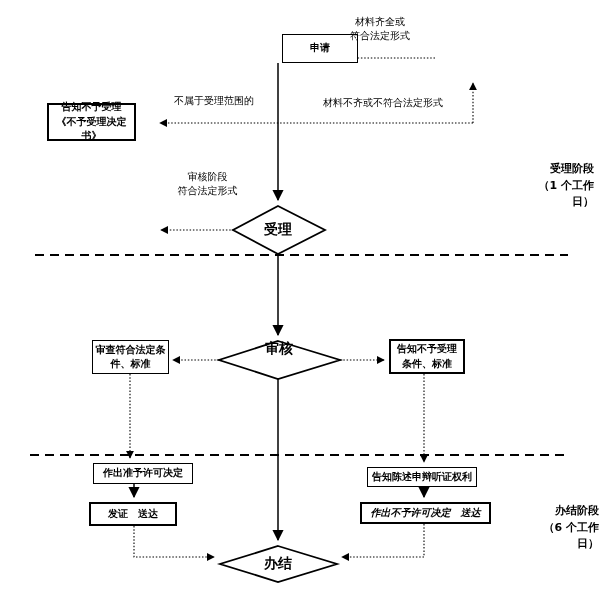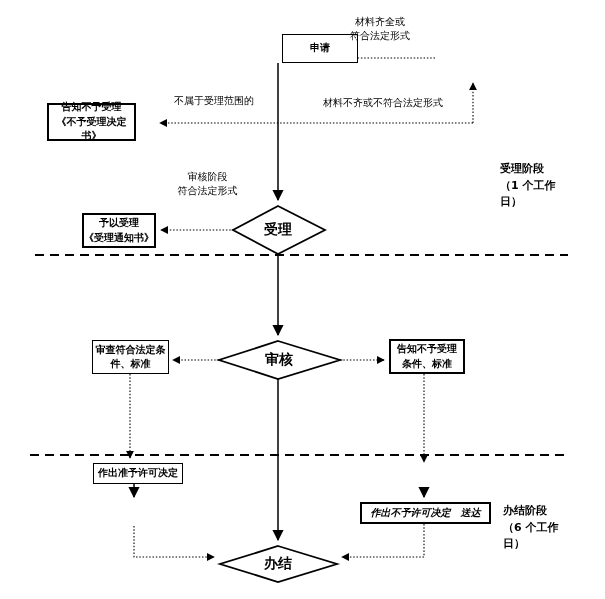--- a/index.html
+++ b/index.html
@@ -17,21 +17,21 @@
   .dlabel{
     position:absolute;transform:translate(-50%,-50%);font-size:14px;font-weight:bold;
     white-space:nowrap;
   }
   .lbl{
     position:absolute;font-size:10px;font-weight:normal;line-height:1.4;
     text-align:center;white-space:pre-line;
   }
   .stage{
     position:absolute;font-size:11px;font-weight:bold;line-height:1.5;
-    text-align:left;white-space:pre-line;
+    text-align:right;white-space:pre-line;
   }
 </style>
 </head>
 <body>
 
 <div class="canvas">
 
   <svg class="wires" viewBox="0 0 605 599" xmlns="http://www.w3.org/2000/svg">
     <defs>
       <marker id="arr" viewBox="0 0 10 10" refX="9" refY="5" markerWidth="7.5" markerHeight="7.5" orient="auto-start-reverse">
@@ -64,31 +64,31 @@
     </g>
 
     <polygon points="278,206 325,230 278,254 233,230" fill="#fff" stroke="#000" stroke-width="1.8"></polygon>
     <polygon points="278,341 340,360 278,379 219,360" fill="#fff" stroke="#000" stroke-width="1.8"></polygon>
     <polygon points="278,546 337,564 278,582 220,564" fill="#fff" stroke="#000" stroke-width="1.8"></polygon>
   </svg>
 
   <div class="node thin" style="left:240px;top:34px;width:76px;height:29px;margin-left:42px;">申请</div>
   <div class="node" style="left:47px;top:103px;width:89px;height:38px;">告知不予受理
 《不予受理决定书》</div>
-  <div class="node" style="left:82px;top:213px;width:74px;height:35px;">予以受理
-《受理通知书》</div>
   <div class="node thin" style="left:92px;top:340px;width:77px;height:34px;">审查符合法定条
 件、标准</div>
   <div class="node" style="left:389px;top:339px;width:76px;height:35px;">告知不予受理
 条件、标准</div>
-  <div class="node thin" style="left:93px;top:463px;width:90px;height:21px;">作出准予许可决定</div>
+  <div class="node thin" style="left:93px;top:463px;width:100px;height:21px;">作出准予许可决定</div>
+  <div class="node" style="left:89px;top:502px;width:88px;height:24px;">发证　送达</div>
+  <div class="node thin" style="left:367px;top:467px;width:110px;height:20px;">告知陈述申辩听证权利</div>
   <div class="node" style="left:360px;top:502px;width:131px;height:22px;font-style:italic;">作出不予许可决定　送达</div>
 
   <div class="dlabel" style="left:278px;top:230px;">受理</div>
-  <div class="dlabel" style="left:279px;top:360px;">审核</div>
+  <div class="dlabel" style="left:279px;top:349px;">审核</div>
   <div class="dlabel" style="left:278px;top:564px;">办结</div>
 
   <div class="lbl" style="left:330px;top:15px;width:100px;">材料齐全或
 符合法定形式</div>
   <div class="lbl" style="left:168px;top:94px;width:92px;">不属于受理范围的</div>
   <div class="lbl" style="left:303px;top:96px;width:160px;">材料不齐或不符合法定形式</div>
   <div class="lbl" style="left:165px;top:170px;width:85px;">审核阶段
 符合法定形式</div>
 
   <div class="stage" style="left:500px;top:161px;width:94px;">受理阶段

